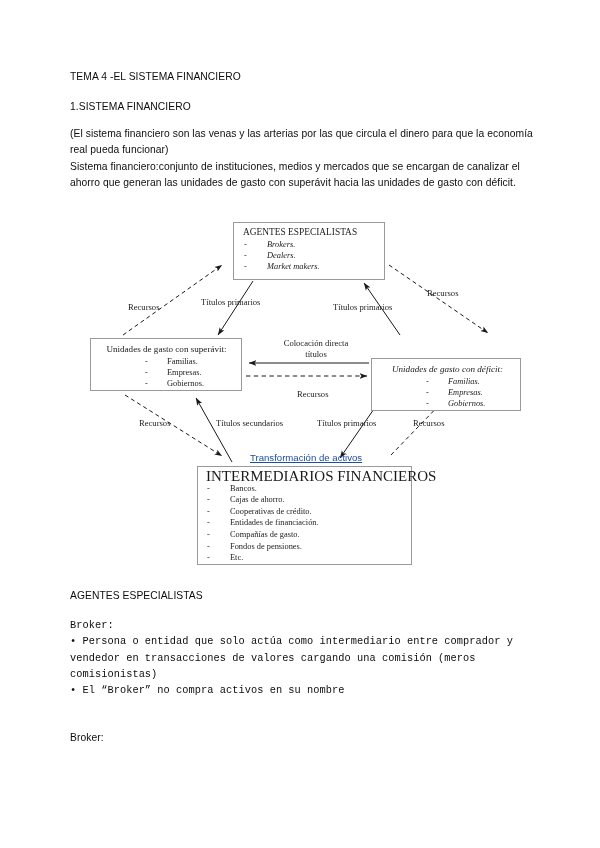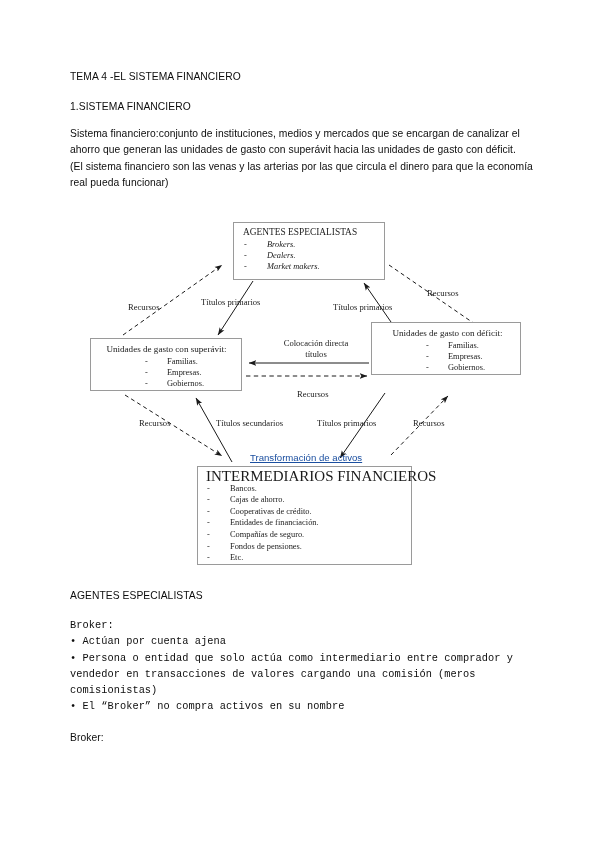--- a/index.html
+++ b/index.html
@@ -108,24 +108,25 @@
     height: 53px;
     padding: 5px 0 0 7px;
   }
   #box-superavit .box-title { text-align: center; padding-right: 6px; }
   #box-superavit li .dash { left: 47px; }
   #box-superavit li .txt { margin-left: 69px; }
 
   
   #box-deficit {
     left: 371px;
-    top: 322px;
+    top: 358px;
     width: 150px;
     height: 53px;
     padding: 5px 0 12px 7px;
+    font-style: italic;
   }
   #box-deficit .box-title { text-align: center; padding-right: 4px; }
   #box-deficit li .dash { left: 47px; }
   #box-deficit li .txt { margin-left: 69px; }
 
   
   #box-intermediarios {
     left: 197px;
     top: 466px;
     width: 215px;
@@ -164,22 +165,22 @@
 
   <div class="doc-text title-1">
     <p>TEMA 4 -EL SISTEMA FINANCIERO</p>
   </div>
 
   <div class="doc-text title-2">
     <p>1.SISTEMA FINANCIERO</p>
   </div>
 
   <div class="doc-text para-1">
+    <p>(El sistema financiero son las venas y las arterias por las que circula el dinero para que la economía real pueda funcionar)</p>
     <p>Sistema financiero:conjunto de instituciones, medios y mercados que se encargan de canalizar el ahorro que generan las unidades de gasto con superávit hacia las unidades de gasto con déficit.</p>
-    <p>(El sistema financiero son las venas y las arterias por las que circula el dinero para que la economía real pueda funcionar)</p>
   </div>
 
   <div class="diagram">
     <svg width="600" height="848" viewBox="0 0 600 848" xmlns="http://www.w3.org/2000/svg">
       <defs>
         <marker id="ah" markerWidth="9" markerHeight="9" refX="7.4" refY="3.2" orient="auto" markerUnits="strokeWidth">
           <path d="M0,0.4 L7.6,3.2 L0,6 L1.8,3.2 Z" fill="#1a1a1a"></path>
         </marker>
       </defs>
 
@@ -234,21 +235,21 @@
       </ul>
     </div>
 
     <div class="box" id="box-intermediarios">
       <div class="box-title">INTERMEDIARIOS FINANCIEROS</div>
       <ul>
         <li><span class="dash">-</span><span class="txt">Bancos.</span></li>
         <li><span class="dash">-</span><span class="txt">Cajas de  ahorro.</span></li>
         <li><span class="dash">-</span><span class="txt">Cooperativas de crédito.</span></li>
         <li><span class="dash">-</span><span class="txt">Entidades de financiación.</span></li>
-        <li><span class="dash">-</span><span class="txt">Compañías de seguro.</span></li>
+        <li><span class="dash">-</span><span class="txt">Compañías de gasto.</span></li>
         <li><span class="dash">-</span><span class="txt">Fondos de pensiones.</span></li>
         <li><span class="dash">-</span><span class="txt">Etc.</span></li>
       </ul>
     </div>
 
     <div class="edge-label" style="left:128px; top:302px;">Recursos</div>
 
     <div class="edge-label" style="left:201px; top:297px;">Títulos primarios</div>
 
     <div class="edge-label" style="left:333px; top:302px;">Títulos primarios</div>
@@ -272,21 +273,20 @@
 
     <div class="annot" style="left:250px; top:452px;">Transformación de activos</div>
   </div>
 
   <div class="doc-text head-ae">
     <p>AGENTES ESPECIALISTAS</p>
   </div>
 
   <div class="doc-text para-broker">
     <p> Broker:</p>
-    <p>• Actúan por cuenta ajena</p>
     <p>• Persona o entidad que solo actúa como intermediario entre comprador y vendedor en transacciones de valores cargando una comisión (meros comisionistas)</p>
     <p>• El “Broker” no compra activos en su nombre</p>
   </div>
 
   <div class="doc-text para-dealer">
     <p>Broker:</p>
   </div>
 
 </div>
 

